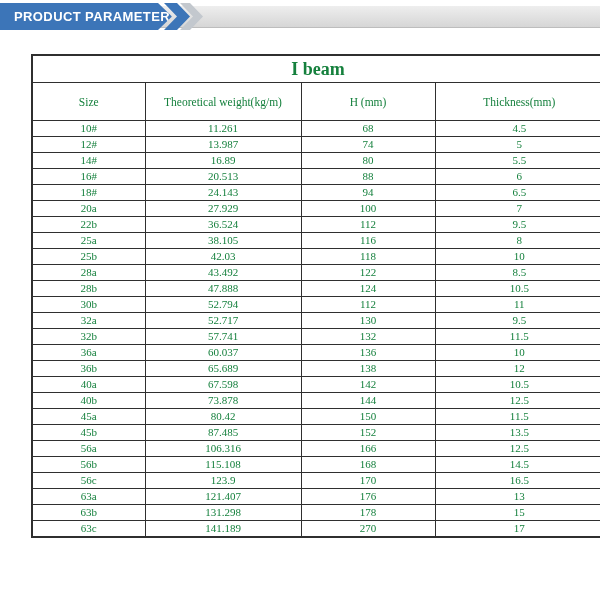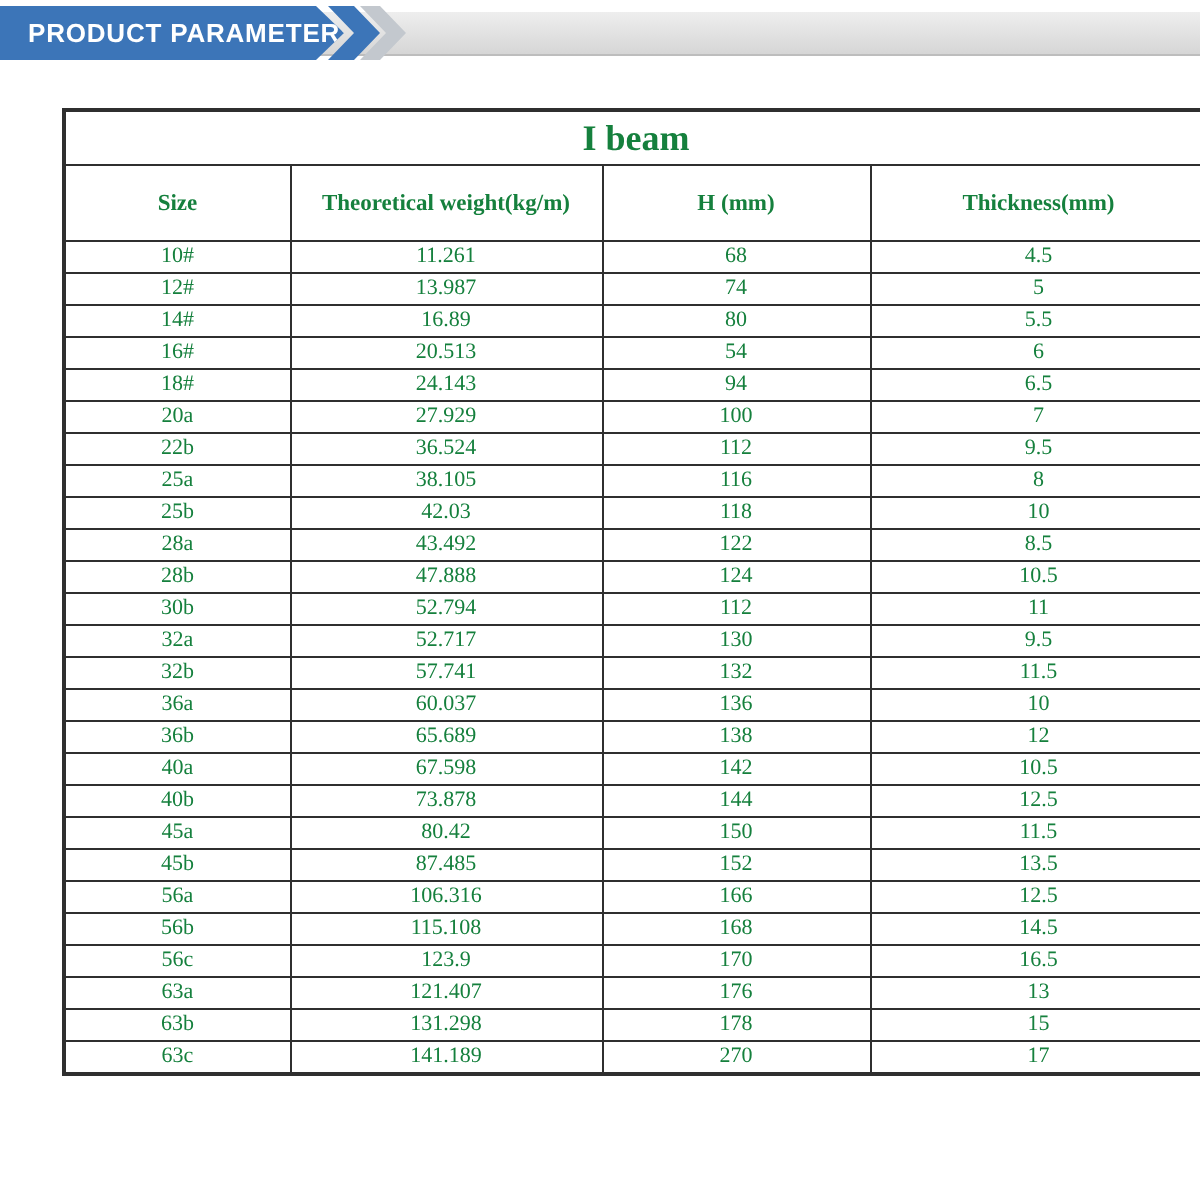--- a/index.html
+++ b/index.html
@@ -84,21 +84,21 @@
     height: 26px;
     text-align: center;
     font-weight: bold;
     font-size: 18px;
     padding: 0;
   }
   th.col-head {
     height: 37px;
     text-align: center;
     vertical-align: middle;
-    font-weight: bold;
+    font-weight: normal;
     font-size: 11.5px;
     padding: 0;
   }
   td.data-cell {
     height: 15px;
     text-align: center;
     vertical-align: middle;
     font-size: 11px;
     padding: 0;
     line-height: 1;
@@ -148,21 +148,21 @@
         </tr>
         <tr>
           <td class="data-cell">14#</td>
           <td class="data-cell">16.89</td>
           <td class="data-cell">80</td>
           <td class="data-cell">5.5</td>
         </tr>
         <tr>
           <td class="data-cell">16#</td>
           <td class="data-cell">20.513</td>
-          <td class="data-cell">54</td>
+          <td class="data-cell">88</td>
           <td class="data-cell">6</td>
         </tr>
         <tr>
           <td class="data-cell">18#</td>
           <td class="data-cell">24.143</td>
           <td class="data-cell">94</td>
           <td class="data-cell">6.5</td>
         </tr>
         <tr>
           <td class="data-cell">20a</td>

